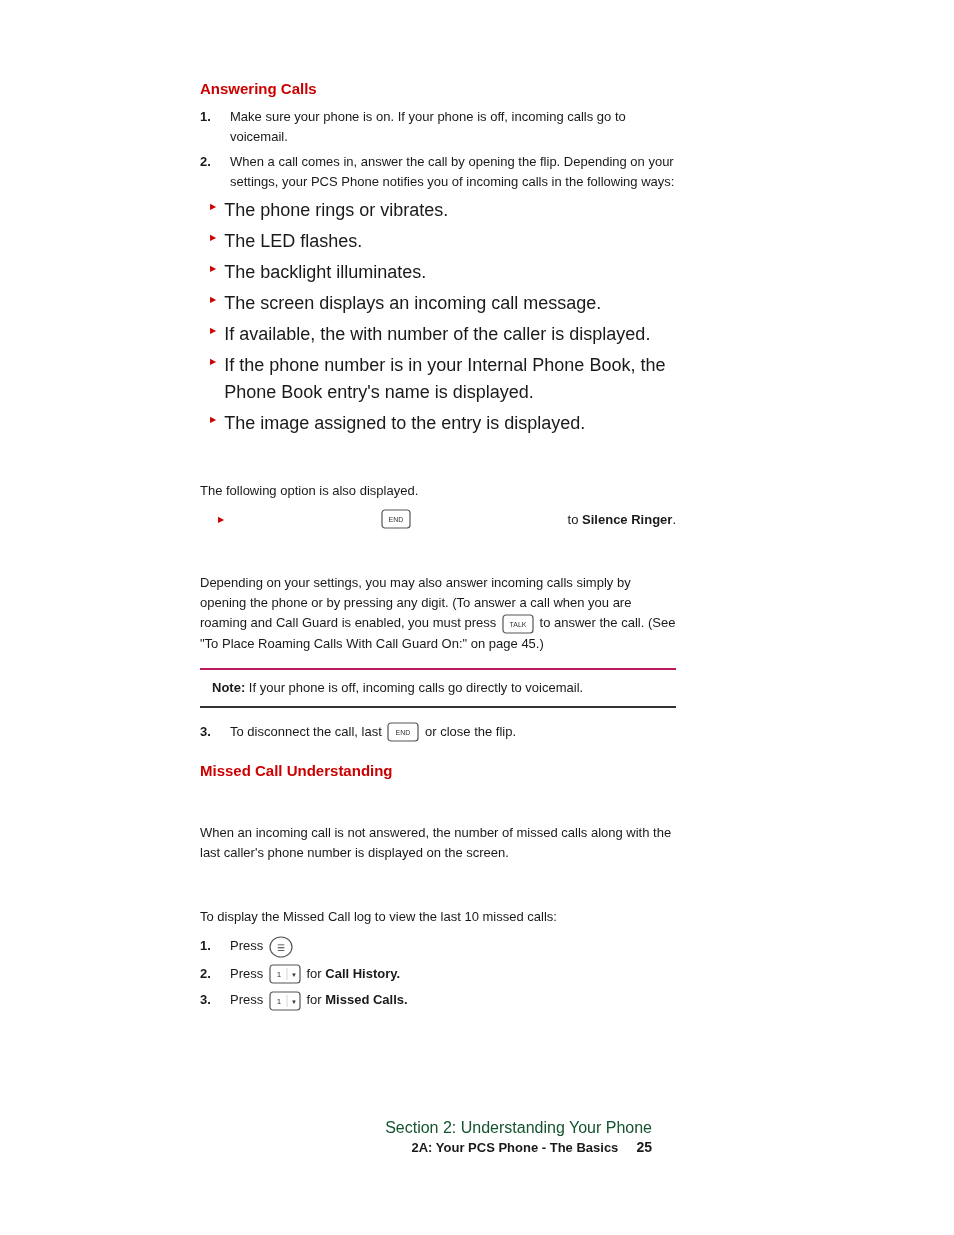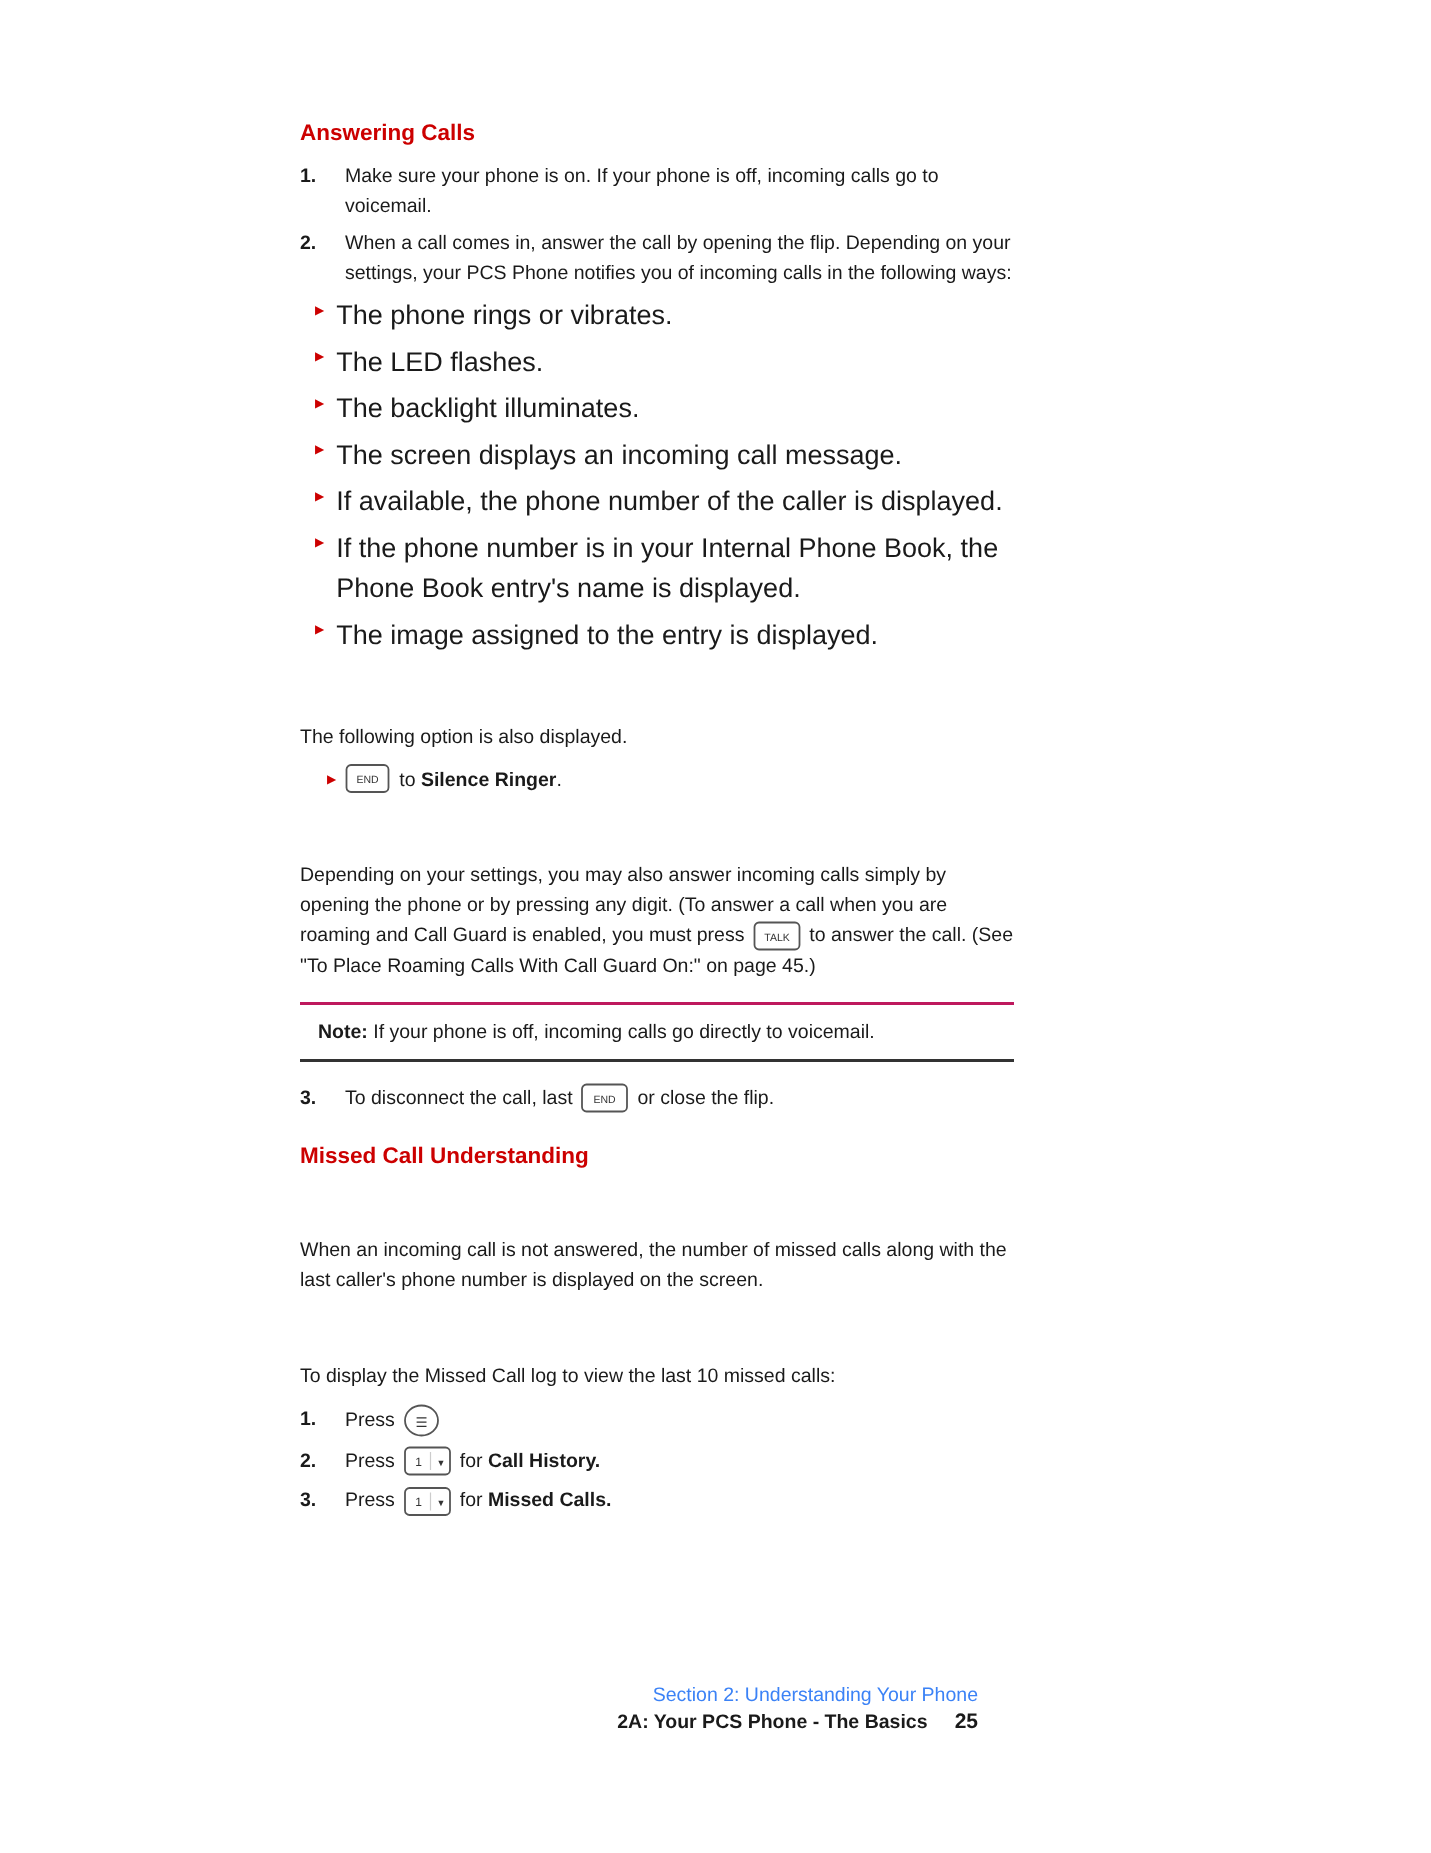--- a/index.html
+++ b/index.html
@@ -85,23 +85,23 @@
     }
 
     .footer {
       position: absolute;
       bottom: 80px;
       right: 120px;
       text-align: right;
     }
 
     .footer-line1 {
-      font-size: 13px;
-      font-family: Arial, Helvetica, sans-serif;
-      color: #3b82f6;
+      font-size: 16px;
+      font-family: Arial, Helvetica, sans-serif;
+      color: #14532d;
       margin-bottom: 2px;
     }
 
     .footer-line2 {
       font-size: 13px;
       font-family: Arial, Helvetica, sans-serif;
       font-weight: bold;
       color: #1a1a1a;
     }
 
@@ -132,20 +132,21 @@
       font-weight: bold;
       min-width: 18px;
       flex-shrink: 0;
     }
 
     .silence-ringer-row {
       display: flex;
       align-items: center;
       gap: 6px;
       margin: 6px 0 8px 18px;
+      justify-content: space-between;
     }
 
     .silence-ringer-row::before {
       content: "▶";
       color: #cc0000;
       font-size: 8px;
       flex-shrink: 0;
     }
   </style>
 </head>
@@ -174,21 +175,21 @@
       <li>
           <span>The LED flashes.</span>
         </li>
       <li>
           <span>The backlight illuminates.</span>
         </li>
       <li>
           <span>The screen displays an incoming call message.</span>
         </li>
       <li>
-          <span>If available, the phone number of the caller is displayed.</span>
+          <span>If available, the with number of the caller is displayed.</span>
         </li>
       <li>
           <span>If the phone number is in your Internal Phone Book, the Phone Book entry's name is displayed.</span>
         </li>
       <li>
           <span>The image assigned to the entry is displayed.</span>
         </li>
     </ul>
 
     <p class="paragraph">The following option is also displayed.</p>

